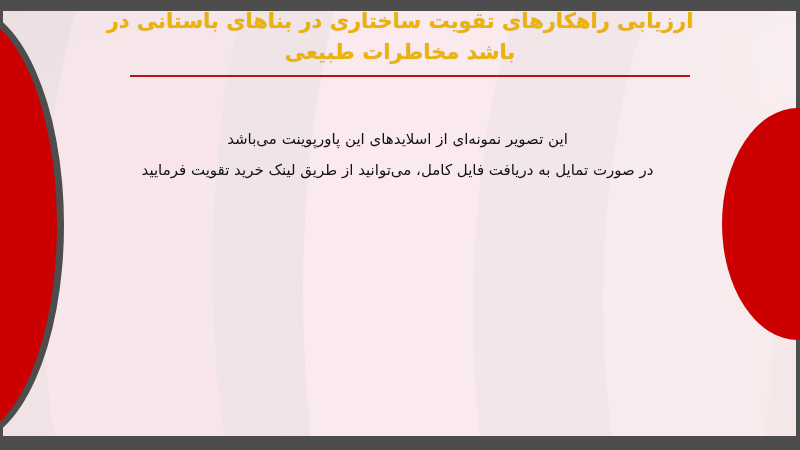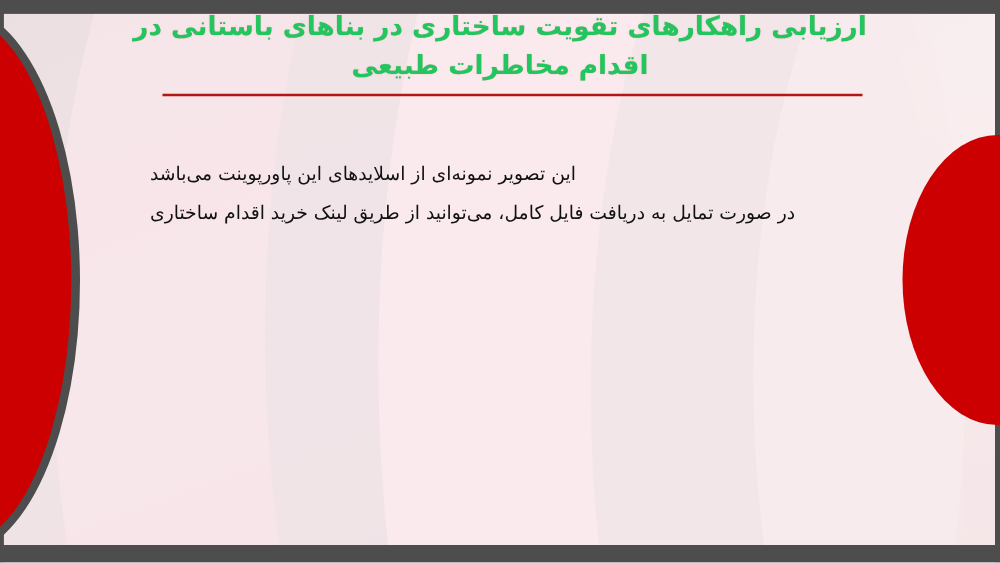--- a/index.html
+++ b/index.html
@@ -137,21 +137,21 @@
   
   .title-block {
     position: absolute;
     left: 95px;
     top: 6px;
     width: 610px;
     text-align: center;
     z-index: 4;
   }
   .title-line {
-    color: #22c55e;
+    color: #eab308;
     font-size: 21px;
     font-weight: bold;
     line-height: 31px;
     direction: rtl;
     white-space: nowrap;
     text-shadow: 0 0 1px rgba(160,0,0,0.25);
   }
 
   .title-rule {
     position: absolute;
@@ -162,21 +162,21 @@
     border-top: 2px solid #b41616;
     z-index: 4;
   }
 
   
   .body-block {
     position: absolute;
     left: 120px;
     top: 124px;
     width: 555px;
-    text-align: left;
+    text-align: center;
     direction: rtl;
     z-index: 4;
   }
   .body-line {
     color: #111111;
     font-size: 15px;
     line-height: 31px;
     white-space: nowrap;
     direction: rtl;
   }
@@ -199,23 +199,23 @@
   <div class="frame-top"></div>
   <div class="frame-bottom"></div>
   <div class="frame-left"></div>
   <div class="frame-right"></div>
 
   <div class="left-ellipse"></div>
   <div class="right-circle"></div>
 
   <div class="title-block">
     <div class="title-line">ارزیابی راهکارهای تقویت ساختاری در بناهای باستانی در</div>
-    <div class="title-line">اقدام مخاطرات طبیعی</div>
+    <div class="title-line">باشد مخاطرات طبیعی</div>
   </div>
 
   <div class="title-rule"></div>
 
   <div class="body-block">
     <div class="body-line">این تصویر نمونه‌ای از اسلایدهای این پاورپوینت می‌باشد</div>
-    <div class="body-line">در صورت تمایل به دریافت فایل کامل، می‌توانید از طریق لینک خرید اقدام ساختاری</div>
+    <div class="body-line">در صورت تمایل به دریافت فایل کامل، می‌توانید از طریق لینک خرید تقویت فرمایید</div>
   </div>
 
 </div>
 
 </body></html>

